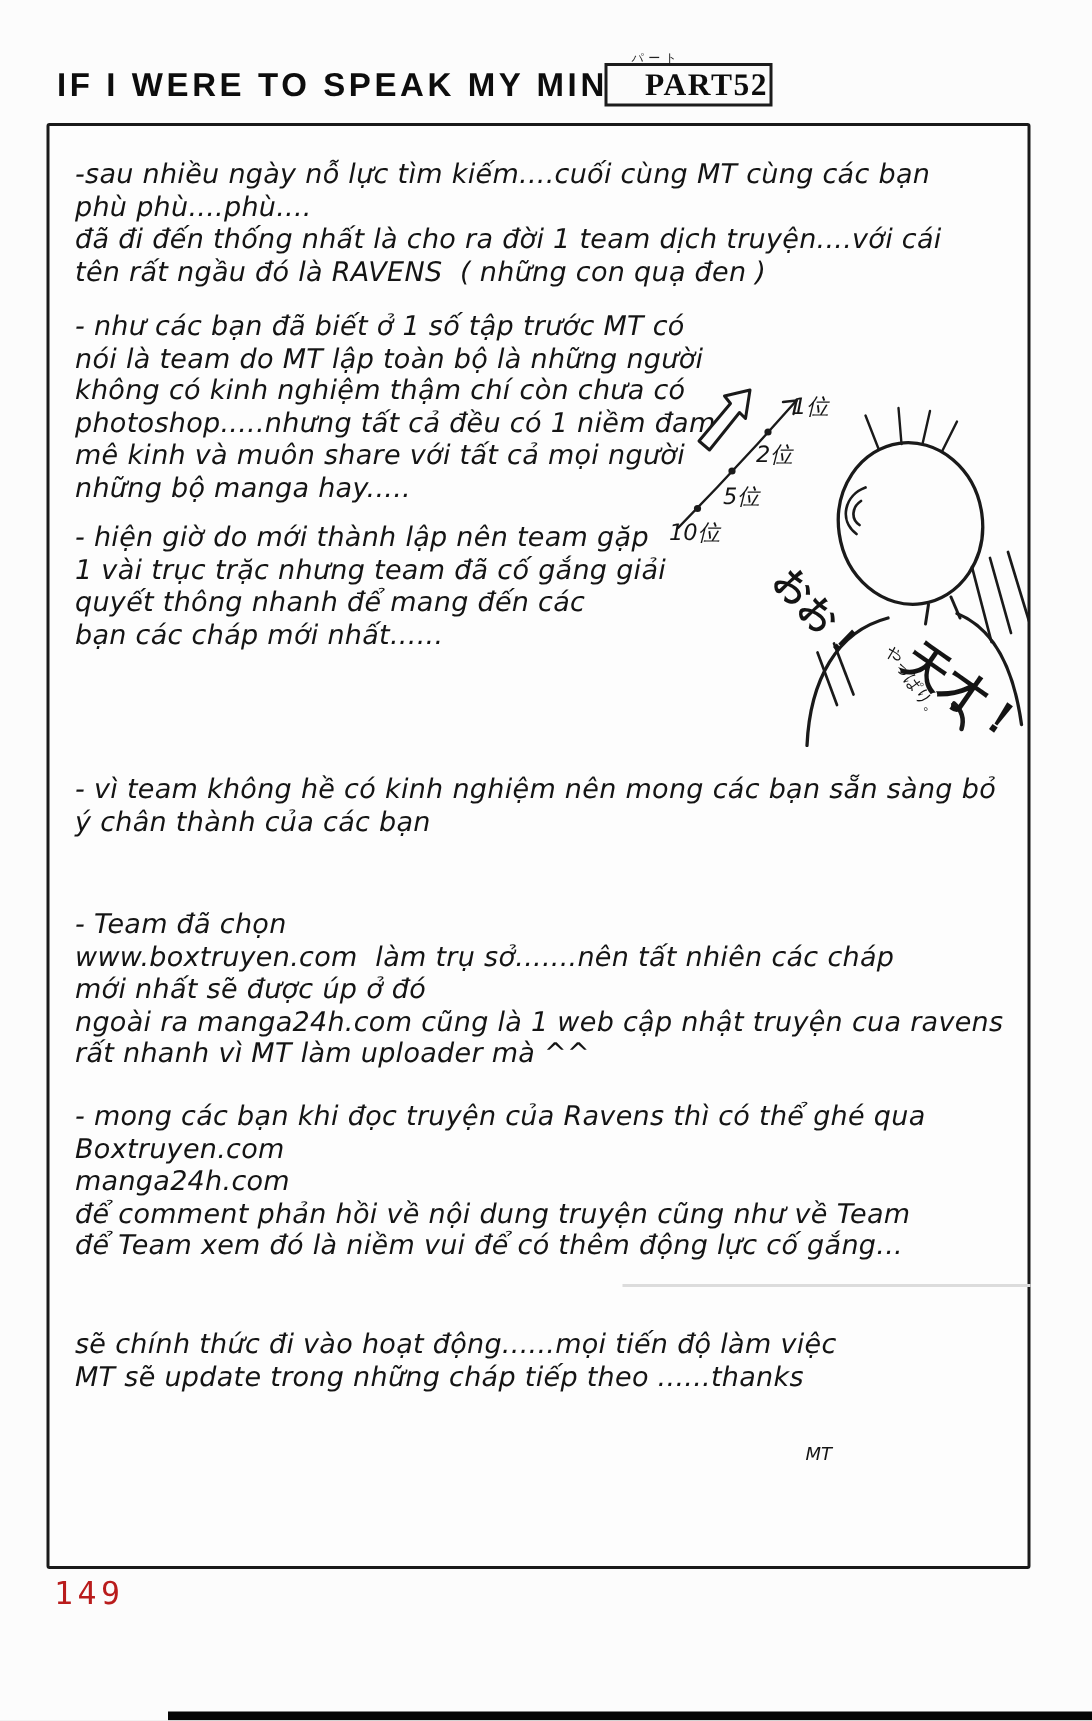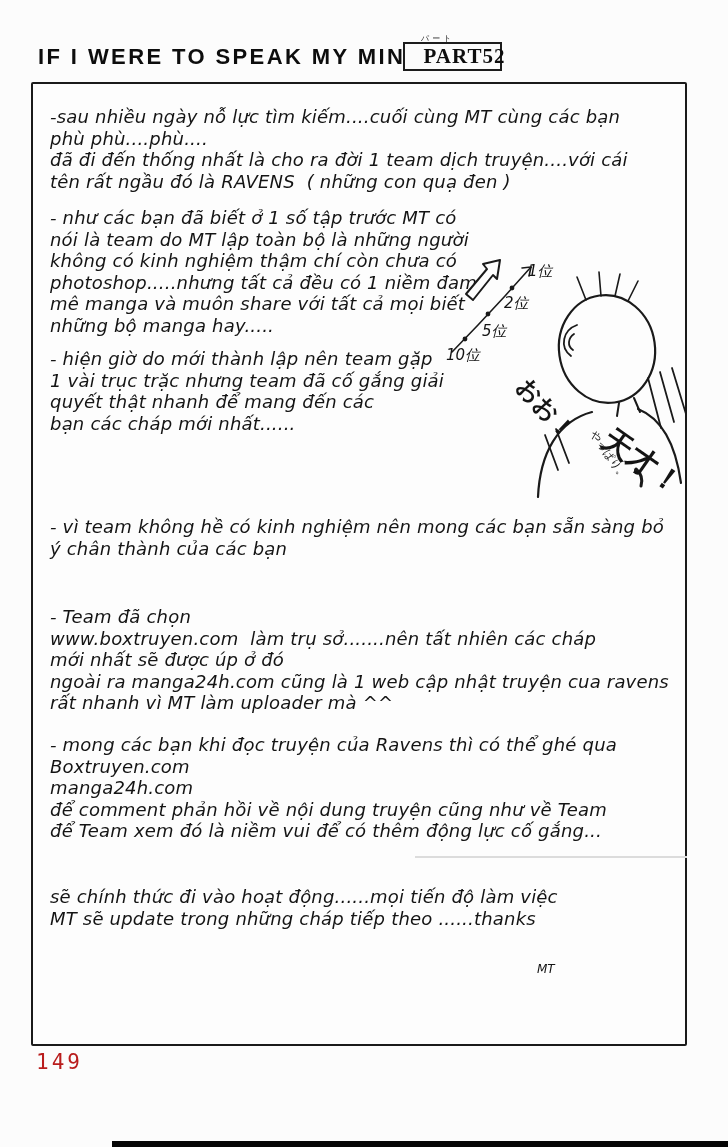--- a/index.html
+++ b/index.html
@@ -13,21 +13,21 @@
     position:absolute; left:38px; top:44px;
     font-family:"Liberation Sans", sans-serif;
     font-weight:bold; font-size:22px; letter-spacing:2.4px;
     color:#0d0d0d; white-space:pre;
   }
   .part-ruby {
     position:absolute; left:421px; top:33px;
     font-size:8px; letter-spacing:3px; color:#222;
   }
   .part-badge {
-    position:absolute; left:403px; top:42px; width:99px; height:29px;
+    position:absolute; left:403px; top:42px; width:112px; height:29px;
     border:2px solid #1c1c1c; box-sizing:border-box; background:#fbfbfb;
     display:flex; align-items:flex-end; justify-content:center;padding-left:24px;
   }
   .part-badge span {
     font-family:"Liberation Serif", serif; font-weight:bold;
     font-size:21px; letter-spacing:1px; color:#0d0d0d;
   }
   
   .note-box {
     position:absolute; left:31px; top:82px; width:656px; height:964px;
@@ -82,28 +82,28 @@
     <div class="ln">phù phù....phù....</div>
     <div class="ln">đã đi đến thống nhất là cho ra đời 1 team dịch truyện....với cái</div>
     <div class="ln">tên rất ngầu đó là RAVENS  ( những con quạ đen )</div>
   </div>
 
   <div class="para" style="top:207px">
     <div class="ln">- như các bạn đã biết ở 1 số tập trước MT có</div>
     <div class="ln">nói là team do MT lập toàn bộ là những người</div>
     <div class="ln">không có kinh nghiệm thậm chí còn chưa có</div>
     <div class="ln">photoshop.....nhưng tất cả đều có 1 niềm đam</div>
-    <div class="ln">mê manga và muôn share với tất cả mọi biết</div>
+    <div class="ln">mê kinh và muôn share với tất cả mọi người</div>
     <div class="ln">những bộ manga hay.....</div>
   </div>
 
   <div class="para" style="top:348px">
     <div class="ln">- hiện giờ do mới thành lập nên team gặp</div>
     <div class="ln">1 vài trục trặc nhưng team đã cố gắng giải</div>
-    <div class="ln">quyết thật nhanh để mang đến các</div>
+    <div class="ln">quyết thông nhanh để mang đến các</div>
     <div class="ln">bạn các cháp mới nhất......</div>
   </div>
 
   <div class="para" style="top:516px">
     <div class="ln">- vì team không hề có kinh nghiệm nên mong các bạn sẵn sàng bỏ</div>
     <div class="ln">ý chân thành của các bạn</div>
   </div>
 
   <div class="para" style="top:606px">
     <div class="ln">- Team đã chọn</div>

